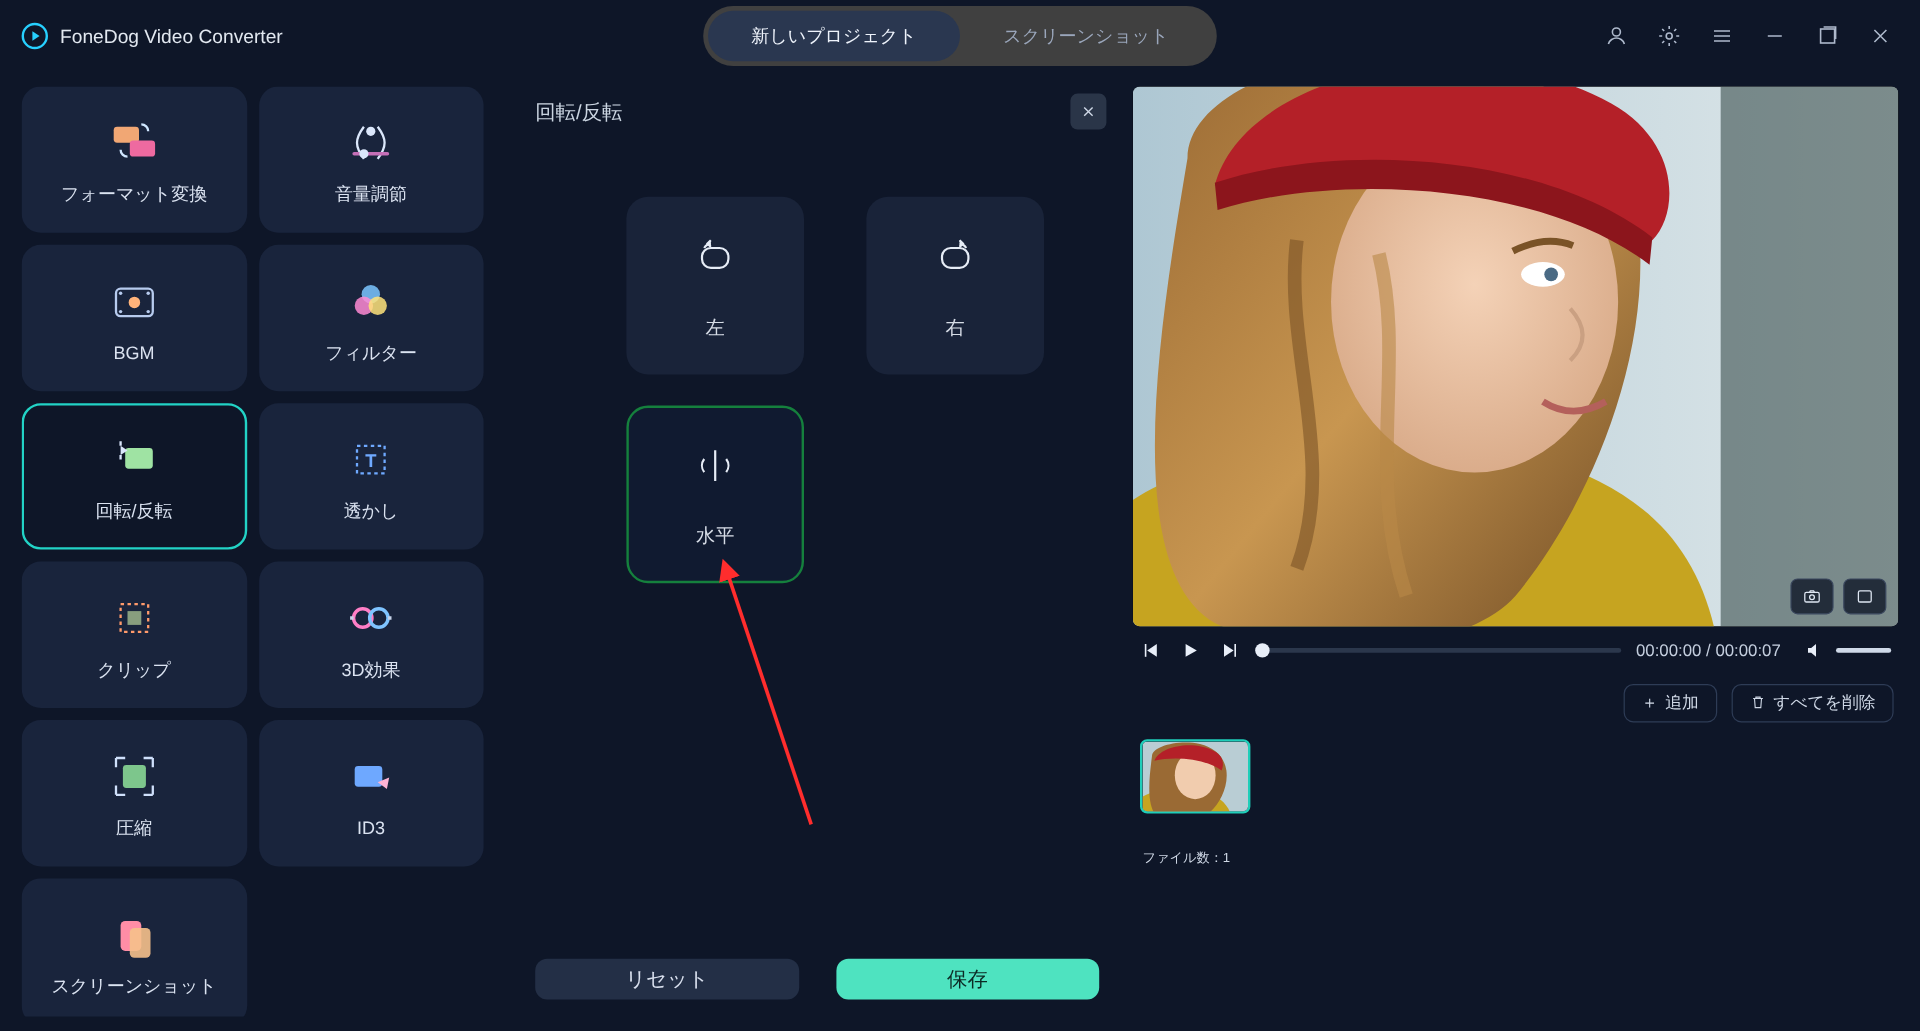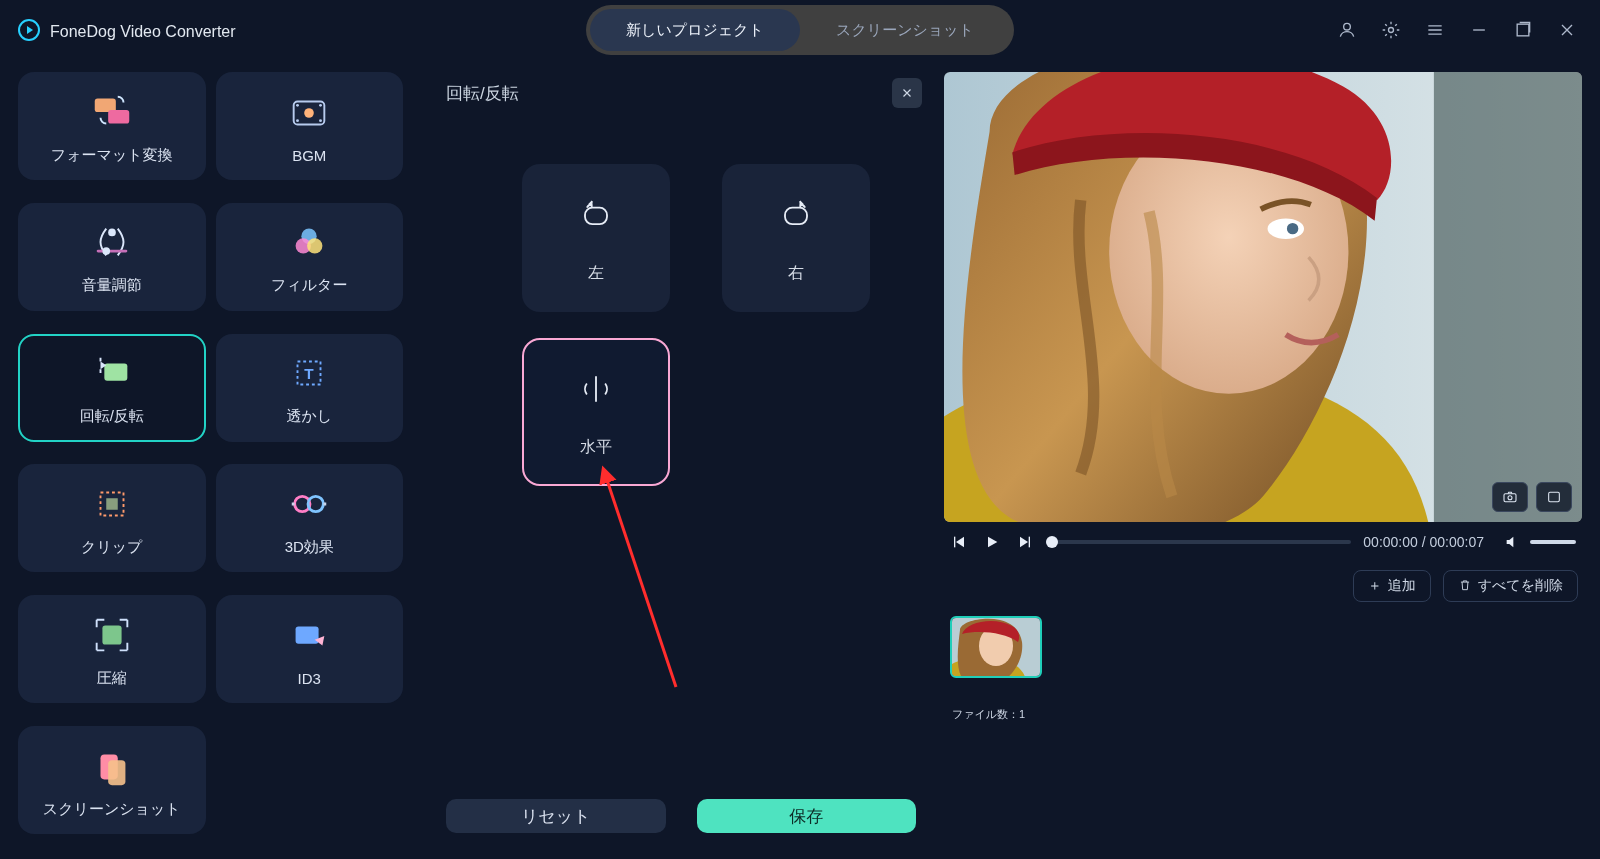--- a/index.html
+++ b/index.html
@@ -39,21 +39,21 @@
   .mid-col  { width:490px; }
   .right-col{ flex:1; }
 
   
   .toolwrap { flex:1; overflow:hidden; position:relative; }
   .toolgrid {
     display:grid; grid-template-columns: 1fr 1fr; gap:10px; padding-right:10px;
     height: 100%;
   }
   .toolcard {
-    background:#19243c; border-radius:16px; height:108px;
+    background:#19243c; border-radius:16px; height:122px;
     display:flex; flex-direction:column; align-items:center; justify-content:center; gap:10px;
     cursor:pointer; position:relative;
   }
   .toolcard.selected { background:transparent; border:2px solid #22d3c6; }
   .toolcard .ic { width:48px; height:48px; display:flex; align-items:center; justify-content:center; }
   .toolcard .ic svg { width:46px; height:46px; }
   .toolcard .lbl { font-size:15px; color:#dbe3f1; }
   .scrollbar-gut { width:5px; background:transparent; }
 
   
@@ -68,21 +68,21 @@
     display:flex; align-items:center; justify-content:center; cursor:pointer; color:#cfd8e6;
   }
   .rotgrid {
     display:grid; grid-template-columns: 1fr 1fr; gap:26px; padding: 50px 30px 0 86px;
   }
   .rotcard {
     width:148px; height:148px; border-radius:18px; background:#192339;
     display:flex; flex-direction:column; align-items:center; justify-content:center; gap:22px;
     cursor:pointer;
   }
-  .rotcard.selected { background:#101a30; border:2px solid #f9a8d4; }
+  .rotcard.selected { background:#101a30; border:2px solid #15803d; }
   .rotcard .ric svg { width:44px; height:44px; stroke:#e6ecf6; fill:none; stroke-width:2; }
   .rotcard .rlbl { font-size:16px; color:#d6dce6; }
 
   .panel-actions {
     margin-top:auto; padding:0 10px 14px 10px; display:flex; gap:20px;
   }
   .btn {
     flex:1; height:34px; border-radius:10px; display:flex; align-items:center; justify-content:center;
     font-size:17px; cursor:pointer;
   }
@@ -191,42 +191,42 @@
                 <rect x="20" y="22" width="22" height="14" rx="3" fill="#ee6aa0"></rect>
                 <path d="M12 30a6 6 0 0 0 6 6M36 14a6 6 0 0 0-6-6" stroke="#cfe6ff" stroke-width="2" fill="none"></path>
               </svg>
           </div>
           <div class="lbl">フォーマット変換</div>
         </div>
 
         <div class="toolcard">
           <div class="ic">
             <svg viewBox="0 0 48 48">
+                <path d="M18 10C18 10 12 18 12 24s6 14 6 14" stroke="#dbe7fb" stroke-width="2" fill="none"></path>
+                <path d="M30 10c0 0 6 8 6 14s-6 14-6 14" stroke="#dbe7fb" stroke-width="2" fill="none"></path>
+                <circle cx="24" cy="14" r="4" fill="#dbe7fb"></circle>
+                <rect x="8" y="32" width="32" height="3" rx="1.5" fill="#c56fb7"></rect>
+                <circle cx="18" cy="33.5" r="4" fill="#dbe7fb"></circle>
+              </svg>
+          </div>
+          <div class="lbl">音量調節</div>
+        </div>
+
+        <div class="toolcard">
+          <div class="ic">
+            <svg viewBox="0 0 48 48">
                 <rect x="8" y="12" width="32" height="24" rx="4" fill="none" stroke="#b7cbee" stroke-width="2"></rect>
                 <circle cx="24" cy="24" r="5" fill="#ffb37a"></circle>
                 <circle cx="12" cy="16" r="1.5" fill="#b7cbee"></circle>
                 <circle cx="36" cy="16" r="1.5" fill="#b7cbee"></circle>
                 <circle cx="12" cy="32" r="1.5" fill="#b7cbee"></circle>
                 <circle cx="36" cy="32" r="1.5" fill="#b7cbee"></circle>
               </svg>
           </div>
           <div class="lbl">BGM</div>
-        </div>
-
-        <div class="toolcard">
-          <div class="ic">
-            <svg viewBox="0 0 48 48">
-                <path d="M18 10C18 10 12 18 12 24s6 14 6 14" stroke="#dbe7fb" stroke-width="2" fill="none"></path>
-                <path d="M30 10c0 0 6 8 6 14s-6 14-6 14" stroke="#dbe7fb" stroke-width="2" fill="none"></path>
-                <circle cx="24" cy="14" r="4" fill="#dbe7fb"></circle>
-                <rect x="8" y="32" width="32" height="3" rx="1.5" fill="#c56fb7"></rect>
-                <circle cx="18" cy="33.5" r="4" fill="#dbe7fb"></circle>
-              </svg>
-          </div>
-          <div class="lbl">音量調節</div>
         </div>
 
         <div class="toolcard">
           <div class="ic">
             <svg viewBox="0 0 48 48">
                 <circle cx="24" cy="18" r="8" fill="#7bc6ff" opacity=".85"></circle>
                 <circle cx="18" cy="28" r="8" fill="#ff8ad4" opacity=".85"></circle>
                 <circle cx="30" cy="28" r="8" fill="#ffe37a" opacity=".85"></circle>
               </svg>
           </div>

